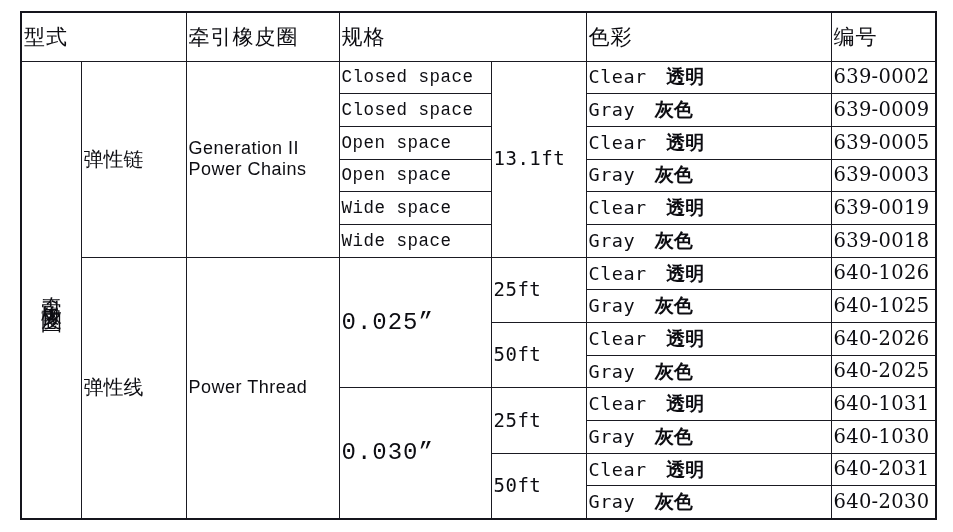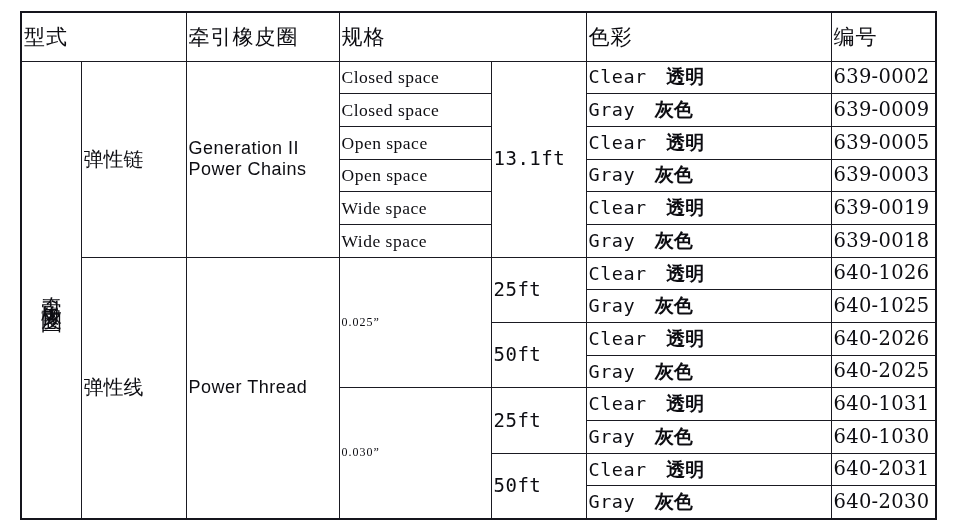--- a/index.html
+++ b/index.html
@@ -90,26 +90,26 @@
   .col-series {
     width: 153px;
     font-family: Liberation Sans, sans-serif;
     font-size: 18px;
     letter-spacing: 0.5px;
     line-height: 1.6;
   }
   
   .col-specA {
     width: 152px;
-    font-family: Liberation Serif, serif;
+    font-family: Liberation Mono, monospace;
     font-size: 17.5px;
     letter-spacing: 0.5px;
   }
   .col-specA.size {
-    font-size: 12px;
+    font-size: 24px;
     letter-spacing: 1px;
     margin-top: 8px;
   }
   
   .col-specB {
     width: 95px;
     font-family: "DejaVu Sans Mono", "Liberation Mono", monospace;
     font-size: 19px;
     letter-spacing: 0.5px;
   }

